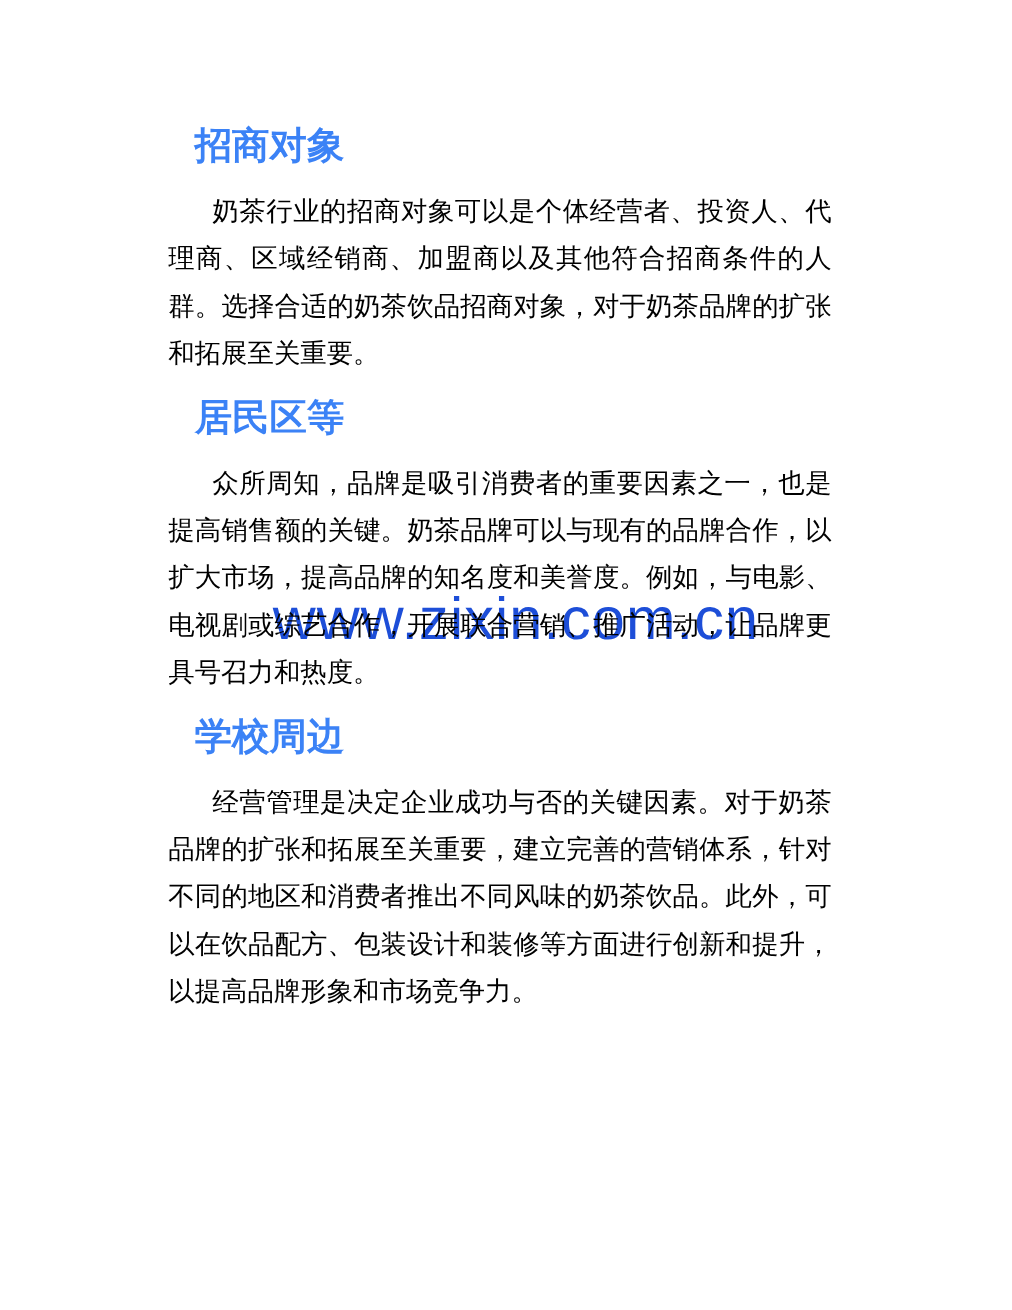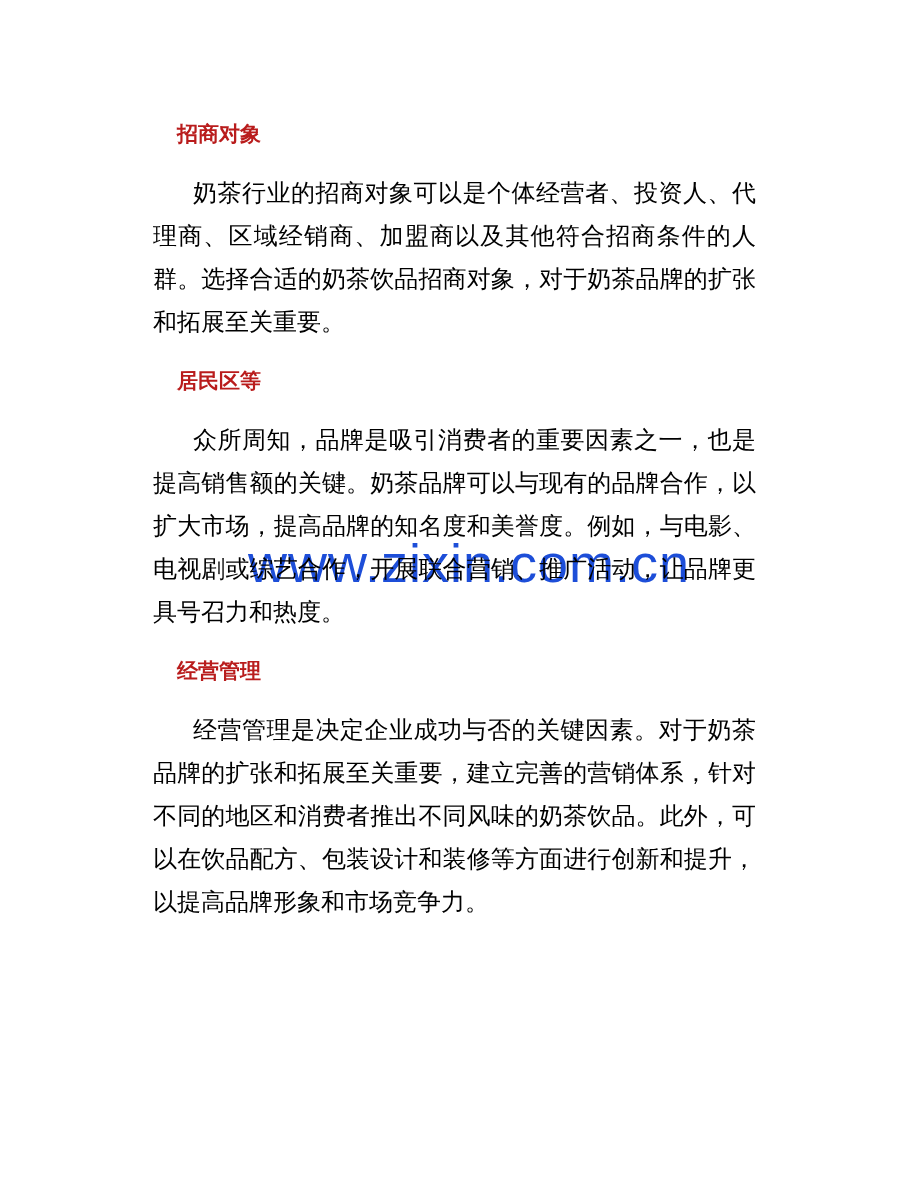--- a/index.html
+++ b/index.html
@@ -31,25 +31,25 @@
   .content {
     position: absolute;
     left: 137px;
     top: 98px;
     width: 635px;
     z-index: 1;
   }
   .doc-section { margin: 0; }
   .section-heading {
     margin: 14px 0 14px 0;
-    font-size: 21px;
+    font-size: 34px;
     font-weight: bold;
     line-height: 43px;
     text-indent: 40px;
-    color: #b91c1c;
+    color: #3b82f6;
   }
   .section-body {
     margin: 16px;
     font-size: 24px;
     line-height: 43px;
     text-align: justify;
     text-indent: 40px;
     color: #000000;
   }
 </style>
@@ -67,18 +67,18 @@
       <p class="section-body">奶茶行业的招商对象可以是个体经营者、投资人、代理商、区域经销商、加盟商以及其他符合招商条件的人群。选择合适的奶茶饮品招商对象，对于奶茶品牌的扩张和拓展至关重要。</p>
     </section>
 
     <section class="doc-section">
       <h2 class="section-heading">居民区等</h2>
       <p class="section-body">众所周知，品牌是吸引消费者的重要因素之一，也是提高销售额的关键。奶茶品牌可以与现有的品牌合作，以扩大市场，提高品牌的知名度和美誉度。例如，与电影、电视剧或综艺合作，开展联合营销、推广活动，让品牌更具号召力和热度。</p>
     </section>
 
 
     <section class="doc-section">
-      <h2 class="section-heading">经营管理</h2>
+      <h2 class="section-heading">学校周边</h2>
       <p class="section-body">经营管理是决定企业成功与否的关键因素。对于奶茶品牌的扩张和拓展至关重要，建立完善的营销体系，针对不同的地区和消费者推出不同风味的奶茶饮品。此外，可以在饮品配方、包装设计和装修等方面进行创新和提升，以提高品牌形象和市场竞争力。</p>
     </section>
 
   </div>
 </div>
 
 </body></html>

